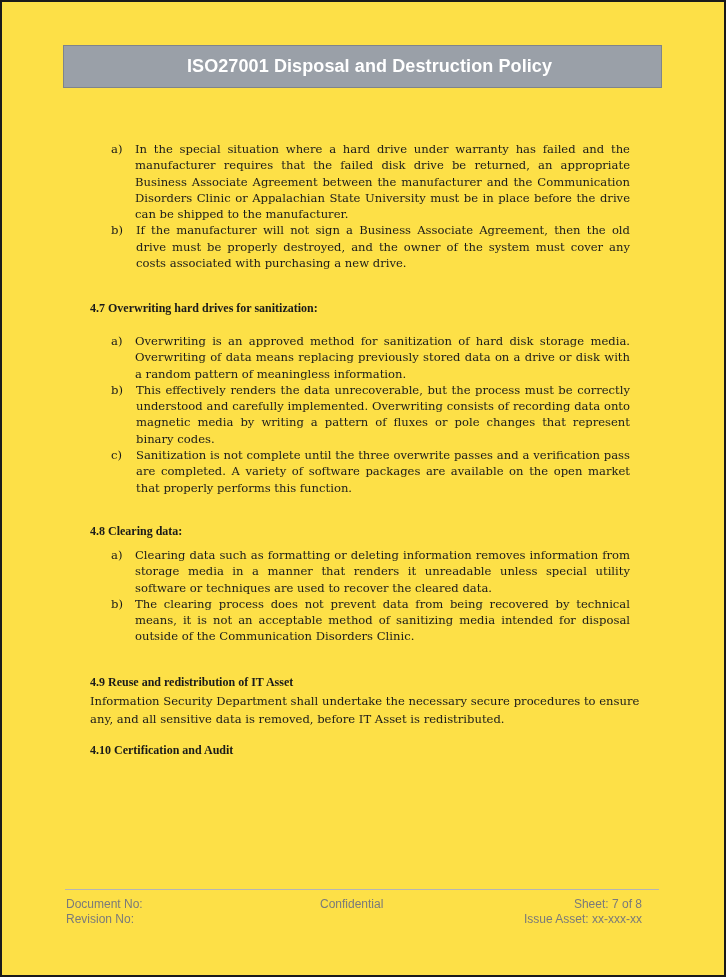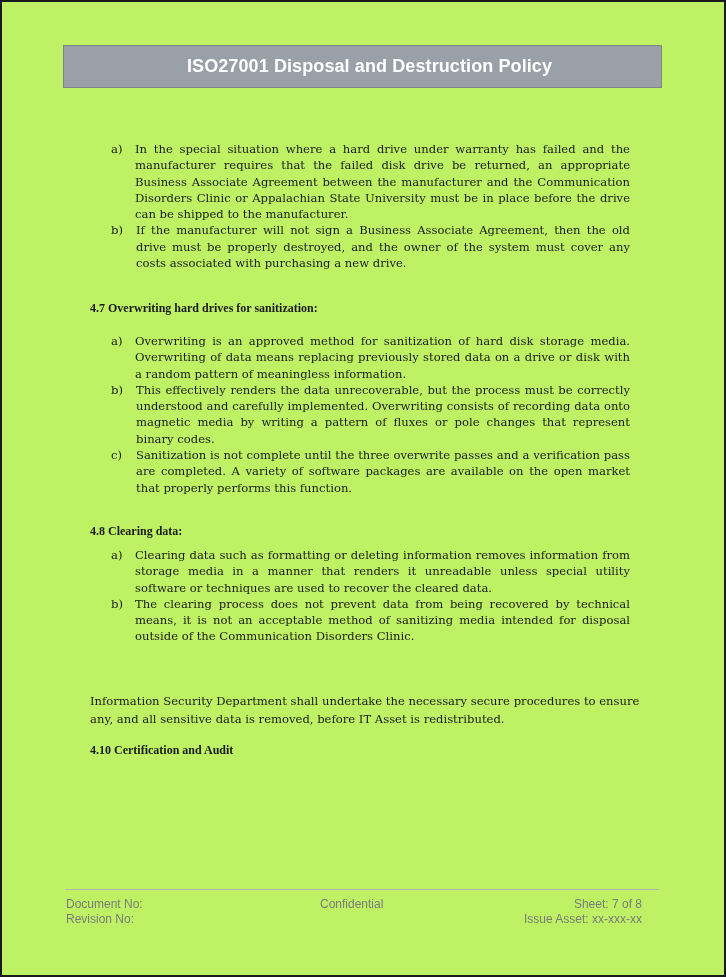--- a/index.html
+++ b/index.html
@@ -1,21 +1,21 @@
 <!DOCTYPE html>
 <html><head>
   <meta charset="utf-8">
   <style>
     * { margin: 0; padding: 0; box-sizing: border-box; }
     html, body { width: 726px; height: 977px; background: #ffffff; overflow: hidden; }
     .page {
       position: relative;
       width: 726px; height: 977px;
       border: 2px solid #1a1a1a;
-      background: #bef264;
+      background: #fde047;
     }
     .header-banner {
       position: absolute;
       left: 61px; top: 43px;
       width: 599px; height: 43px;
       background: #9aa0a8;
       border: 1px solid #7f848b;
       display: flex; align-items: center; justify-content: center;
     }
     .header-title {
@@ -124,20 +124,21 @@
     <li>
       <span class="lbl">a)</span>
       <span>Clearing data such as formatting or deleting information removes information from storage media in a manner that renders it unreadable unless special utility software or techniques are used to recover the cleared data.</span>
     </li>
     <li>
       <span class="lbl">b)</span>
       <span>The clearing process does not prevent data from being recovered by technical means, it is not an acceptable method of sanitizing media intended for disposal outside of the Communication Disorders Clinic.</span>
     </li>
   </ul>
 
+  <div class="heading" style="top: 673px;">4.9 Reuse and redistribution of IT Asset</div>
   <div class="para" style="top: 690px;">Information Security Department shall undertake the necessary secure procedures to ensure any, and all sensitive data is removed, before IT Asset is redistributed.</div>
 
   <div class="heading" style="top: 741px;">4.10 Certification and Audit</div>
 
   <div class="footer-rule"></div>
   <div class="footer">
     <div class="f-left">
       <div>Document No:</div>
       <div>Revision No:</div>
     </div>

